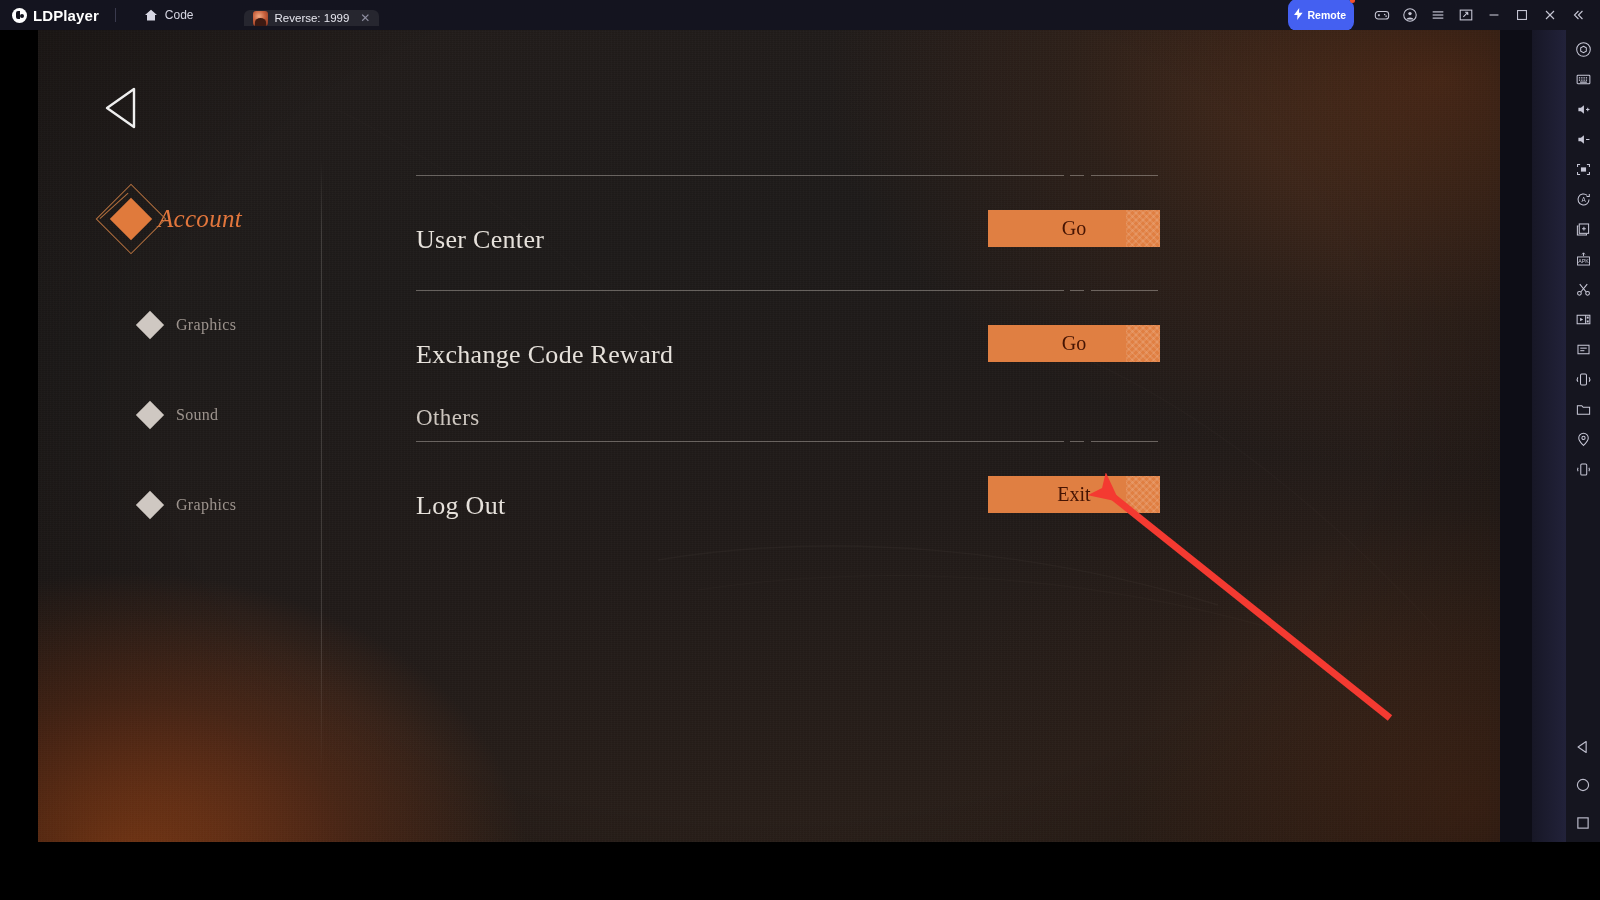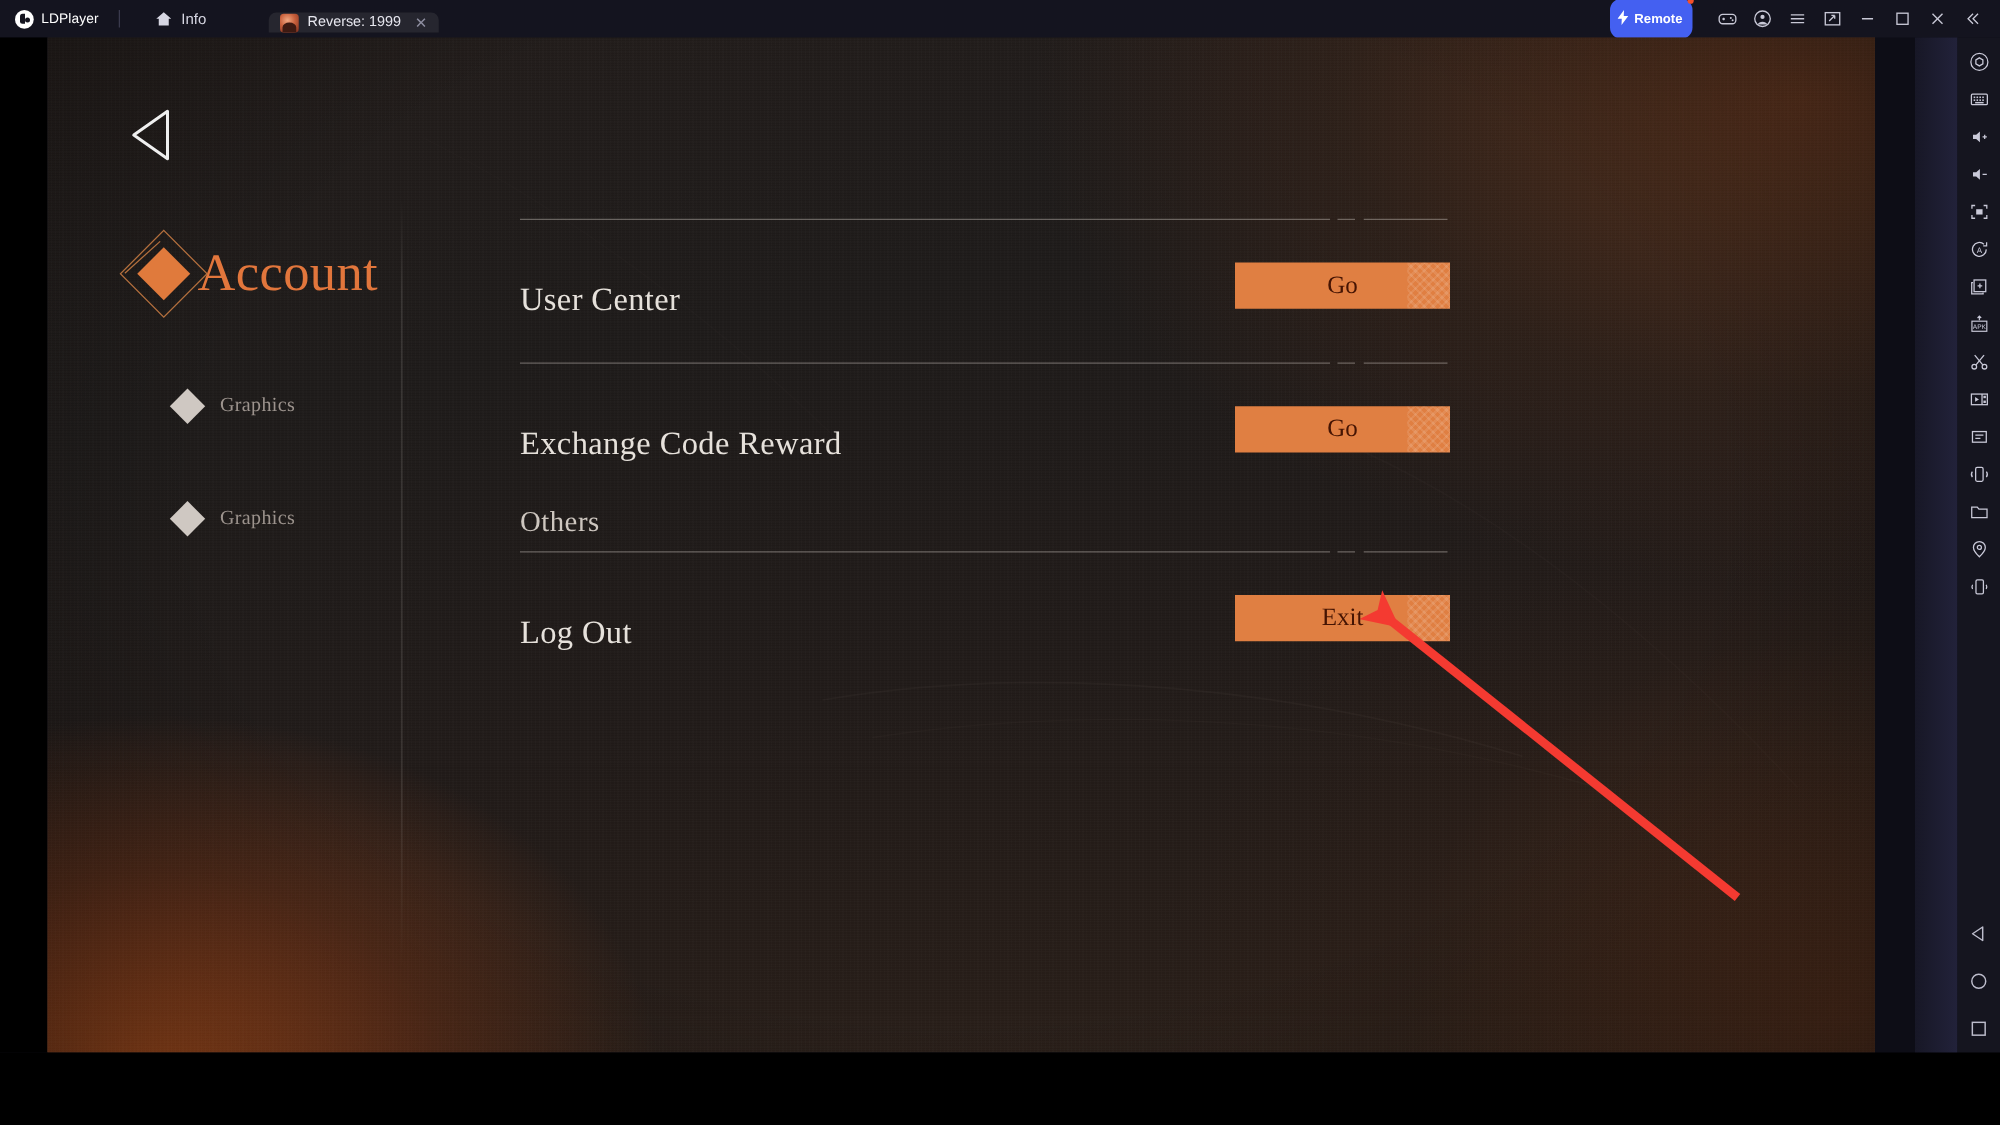--- a/index.html
+++ b/index.html
@@ -26,21 +26,21 @@
     background: #fff; position: relative;
   }
   .tb-logo::after {
     content: ""; position: absolute; left: 4px; top: 3px;
     width: 4px; height: 8px; background: #14141f; border-radius: 2px 0 0 2px;
   }
   .tb-logo::before {
     content: ""; position: absolute; left: 8px; top: 6px;
     width: 4px; height: 4px; background: #14141f; border-radius: 50%;
   }
-  .tb-brand-text { color: #ffffff; font-size: 11px; font-weight: normal; letter-spacing: .1px; }
+  .tb-brand-text { color: #ffffff; font-size: 15px; font-weight: bold; letter-spacing: .1px; }
   .tb-sep { width: 1px; height: 14px; background: #3a3a4d; margin: 0 14px 0 16px; }
 
   .tb-home {
     display: flex; align-items: center; gap: 7px;
     padding: 0 14px; height: 30px; color: #d6d6e2; font-size: 12px;
   }
   .tb-home svg { display: block; }
 
   .tb-tab {
     display: flex; align-items: center; gap: 7px;
@@ -144,22 +144,22 @@
   }
   .acct-diamond .inner {
     position: absolute; left: 20px; top: 20px; width: 30px; height: 30px;
     background: #e07a3c; transform: rotate(45deg);
   }
   .acct-diamond .slash {
     position: absolute; left: 4px; top: 34px; width: 38px; height: 1.4px;
     background: #b4703e; transform: rotate(-42deg); transform-origin: left center;
   }
   #account-label {
-    color: #e2763c; font-size: 42px; font-family: "Liberation Serif", serif;
-    margin-left: -8px; letter-spacing: .3px;
+    color: #e2763c; font-size: 25px; font-family: "Liberation Serif", serif;
+    margin-left: -8px; letter-spacing: .3px; font-style: italic;
   }
 
   .nav-item {
     display: flex; align-items: center; gap: 16px;
     height: 46px; margin-top: 44px; padding-left: 44px;
   }
   .nav-diamond {
     width: 20px; height: 20px; flex: 0 0 20px;
     background: #cfc8c2; transform: rotate(45deg);
   }
@@ -242,21 +242,21 @@
       <span class="tb-brand-text">LDPlayer</span>
     </div>
     <div class="tb-sep"></div>
 
     <div class="tb-home">
       <span>
         <svg width="14" height="14" viewBox="0 0 14 14" fill="#d6d6e2">
           <path d="M7 1.8 L13 7 H11 V12.4 H3 V7 H1 Z"></path>
         </svg>
       </span>
-      <span>Info</span>
+      <span>Code</span>
     </div>
 
     <div class="tb-tab">
       <span class="tab-icon"></span>
       <span class="tab-label">Reverse: 1999</span>
       <span class="tab-close">✕</span>
     </div>
 
     <div class="tb-right">
       <div class="remote-btn">
@@ -347,20 +347,24 @@
           <div class="outer"></div>
             <div class="inner"></div>
             <div class="slash"></div>
         </div>
         <div id="account-label">Account</div>
       </div>
 
       <div class="nav-item">
         <div class="nav-diamond"></div>
         <div class="nav-label">Graphics</div>
+      </div>
+      <div class="nav-item">
+        <div class="nav-diamond"></div>
+        <div class="nav-label">Sound</div>
       </div>
       <div class="nav-item">
         <div class="nav-diamond"></div>
         <div class="nav-label">Graphics</div>
       </div>
     </div>
 
     <div id="vdivider"></div>
 
     <div id="content">

